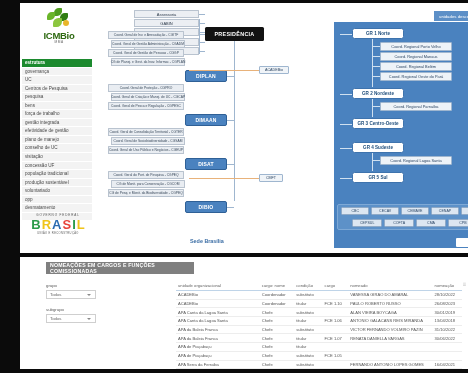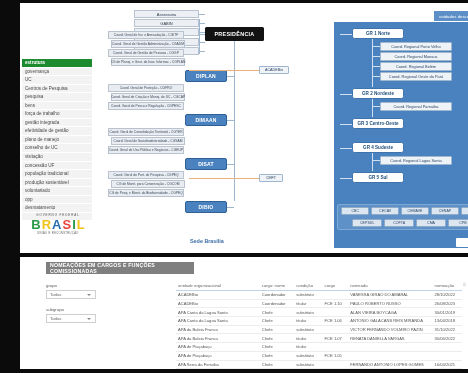--- a/index.html
+++ b/index.html
@@ -102,20 +102,31 @@
   .c-c { width:28px; } .c-nom { width:88px; } .c-dt { width:32px; text-align:left; }
   .sortdots { position:absolute; right:2px; top:25px; font-size:4px; color:#999; }
 </style>
 </head>
 <body>
 
 <div id="page">
 
   <div class="canvas">
 
+    <div class="logo">
+      <div class="logo-leaf">
+        <i style="left:10px;top:0;width:8px;height:8px;"></i>
+        <i style="left:3px;top:4px;width:8px;height:8px;background:#6ab52a;"></i>
+        <i style="left:16px;top:5px;width:8px;height:8px;background:#2f7d12;"></i>
+        <i style="left:9px;top:10px;width:9px;height:9px;background:#8cc63f;"></i>
+        <i style="left:19px;top:12px;width:6px;height:6px;background:#e8b52a;border-radius:50%;"></i>
+      </div>
+      <div class="logo-word">ICMBio</div>
+      <div class="logo-sub">MMA</div>
+    </div>
 
     <div class="menu" id="menu">
         <div class="menu-item active">estrutura</div>
         <div class="menu-item">governança</div>
         <div class="menu-item">UC</div>
         <div class="menu-item">Centros de Pesquisa</div>
         <div class="menu-item">pesquisa</div>
         <div class="menu-item">bens</div>
         <div class="menu-item">força de trabalho</div>
         <div class="menu-item">gestão integrada</div>

